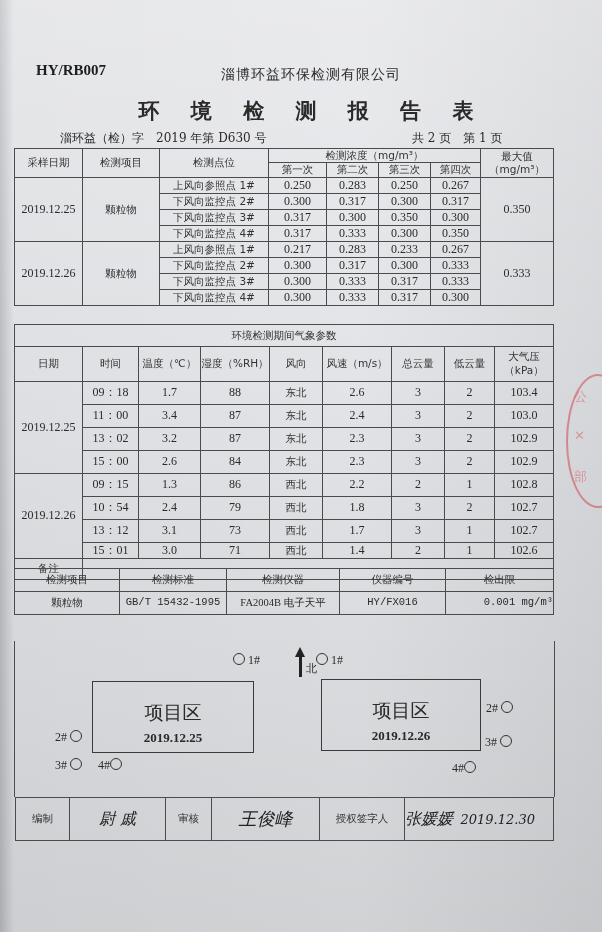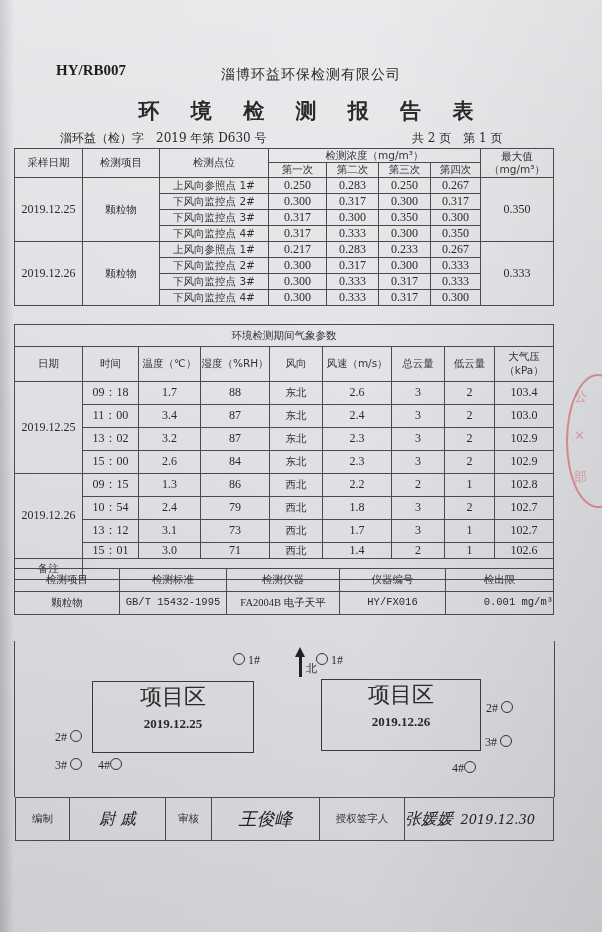--- a/index.html
+++ b/index.html
@@ -8,37 +8,37 @@
     background: linear-gradient(90deg, #b9bbbf 0px, #c9cbcf 6px, #dfe0e3 14px, #e3e4e7 60%, #d6d7da 100%);
     font-family: "DejaVu Serif", "Liberation Serif", serif;
     color: #2a2a2a;
   }
   .page-shade {
     position: absolute; left: 0; top: 0; width: 602px; height: 932px;
     background: linear-gradient(180deg, rgba(255,255,255,0.25) 0%, rgba(255,255,255,0) 40%, rgba(0,0,0,0.08) 100%);
     pointer-events: none;
   }
   .abs { position: absolute; }
-  .doc-code { left: 36px; top: 62px; font-family: "Liberation Serif", serif; font-weight: bold; font-size: 15px; color: #1e1e1e; margin-left: 20px; }
+  .doc-code { left: 36px; top: 62px; font-family: "Liberation Serif", serif; font-weight: bold; font-size: 15px; color: #1e1e1e; }
   .company { left: 0; width: 602px; top: 66px; text-align: center; font-size: 14px; letter-spacing: 1px; padding-left: 20px; box-sizing: border-box; }
   .title { left: 0; width: 602px; top: 97px; text-align: center; font-size: 21px; font-weight: bold; letter-spacing: 12px; padding-left: 22px; box-sizing: border-box; }
   .report-no { left: 60px; top: 130px; font-size: 12px; }
   .page-no { left: 412px; top: 130px; font-size: 12px; }
 
   table.grid { border-collapse: collapse; position: absolute; table-layout: fixed; }
   table.grid td {
     border: 1px solid #4b4b4b; text-align: center; vertical-align: middle;
     font-size: 11px; padding: 0; line-height: 1.1; overflow: hidden; white-space: nowrap;
   }
   .num { font-family: "Liberation Serif", serif; font-size: 12px !important; }
   .cn { font-family: "DejaVu Sans", sans-serif; font-size: 10.5px !important; color: #333; }
 
   .diagram { left: 14px; top: 641px; width: 539px; height: 156px; border-left: 1px solid #4b4b4b; border-right: 1px solid #4b4b4b; }
   .zone { position: absolute; border: 1.5px solid #3a3a3a; text-align: center; }
-  .zone .zname { font-family: Liberation Sans, sans-serif; font-size: 22px; display:block; }
+  .zone .zname { font-family: Liberation Sans, sans-serif; font-size: 19px; margin-top: 18px; display:block; }
   .zone .zdate { font-family: "Liberation Serif", serif; font-weight: bold; font-size: 13px; display:block; margin-top: 4px; }
   .pt { position: absolute; font-family: "Liberation Serif", serif; font-size: 12px; white-space: nowrap; }
   .circle { display: inline-block; width: 10px; height: 10px; border: 1px solid #333; border-radius: 50%; vertical-align: -1px; }
   .north { position: absolute; left: 280px; top: 6px; }
   .north .shaft { position: absolute; left: 4px; top: 8px; width: 3px; height: 22px; background: #222; }
   .north .head { position: absolute; left: 0; top: 0; width: 0; height: 0; border-left: 5.5px solid transparent; border-right: 5.5px solid transparent; border-bottom: 10px solid #222; }
   .north .lbl { position: absolute; left: 11px; top: 14px; font-family: "DejaVu Sans", sans-serif; font-size: 11px; }
 
   .sig { font-family: "DejaVu Serif", serif; font-style: italic; font-size: 15px; color: #222; }
   .stamp { left: 566px; top: 374px; width: 60px; height: 130px; border: 2px solid rgba(210,70,80,0.55); border-radius: 50%; }

